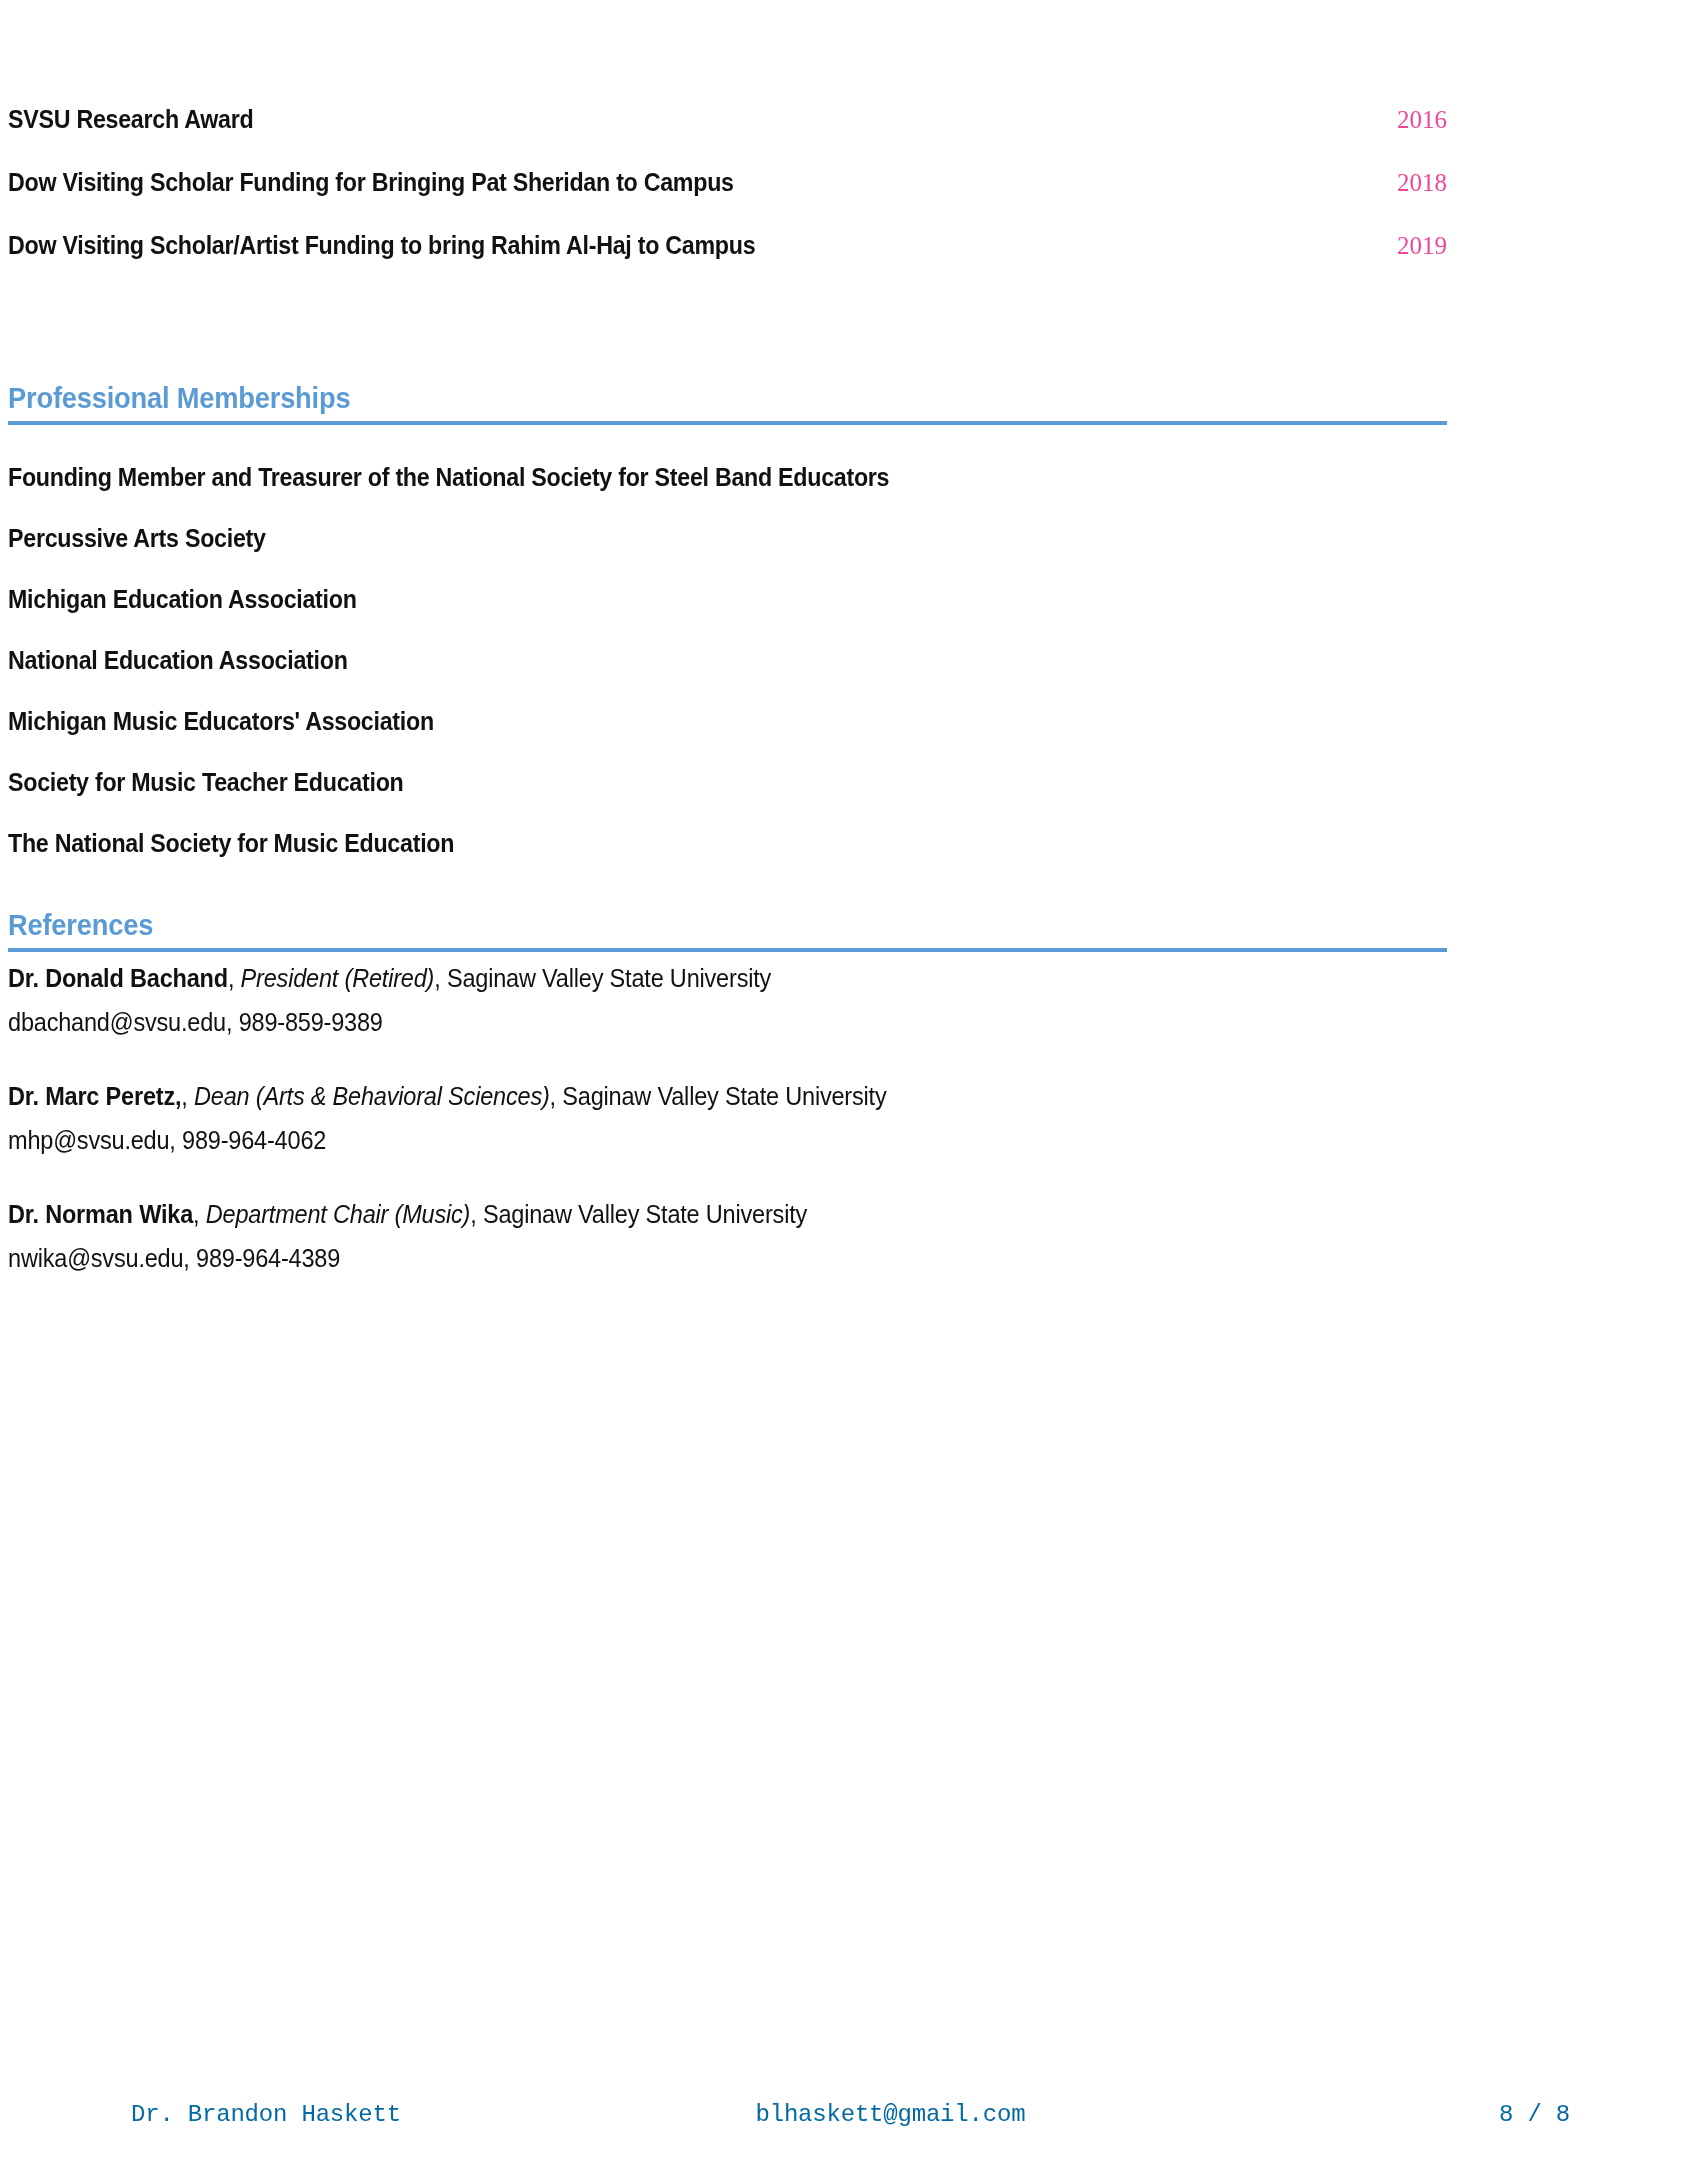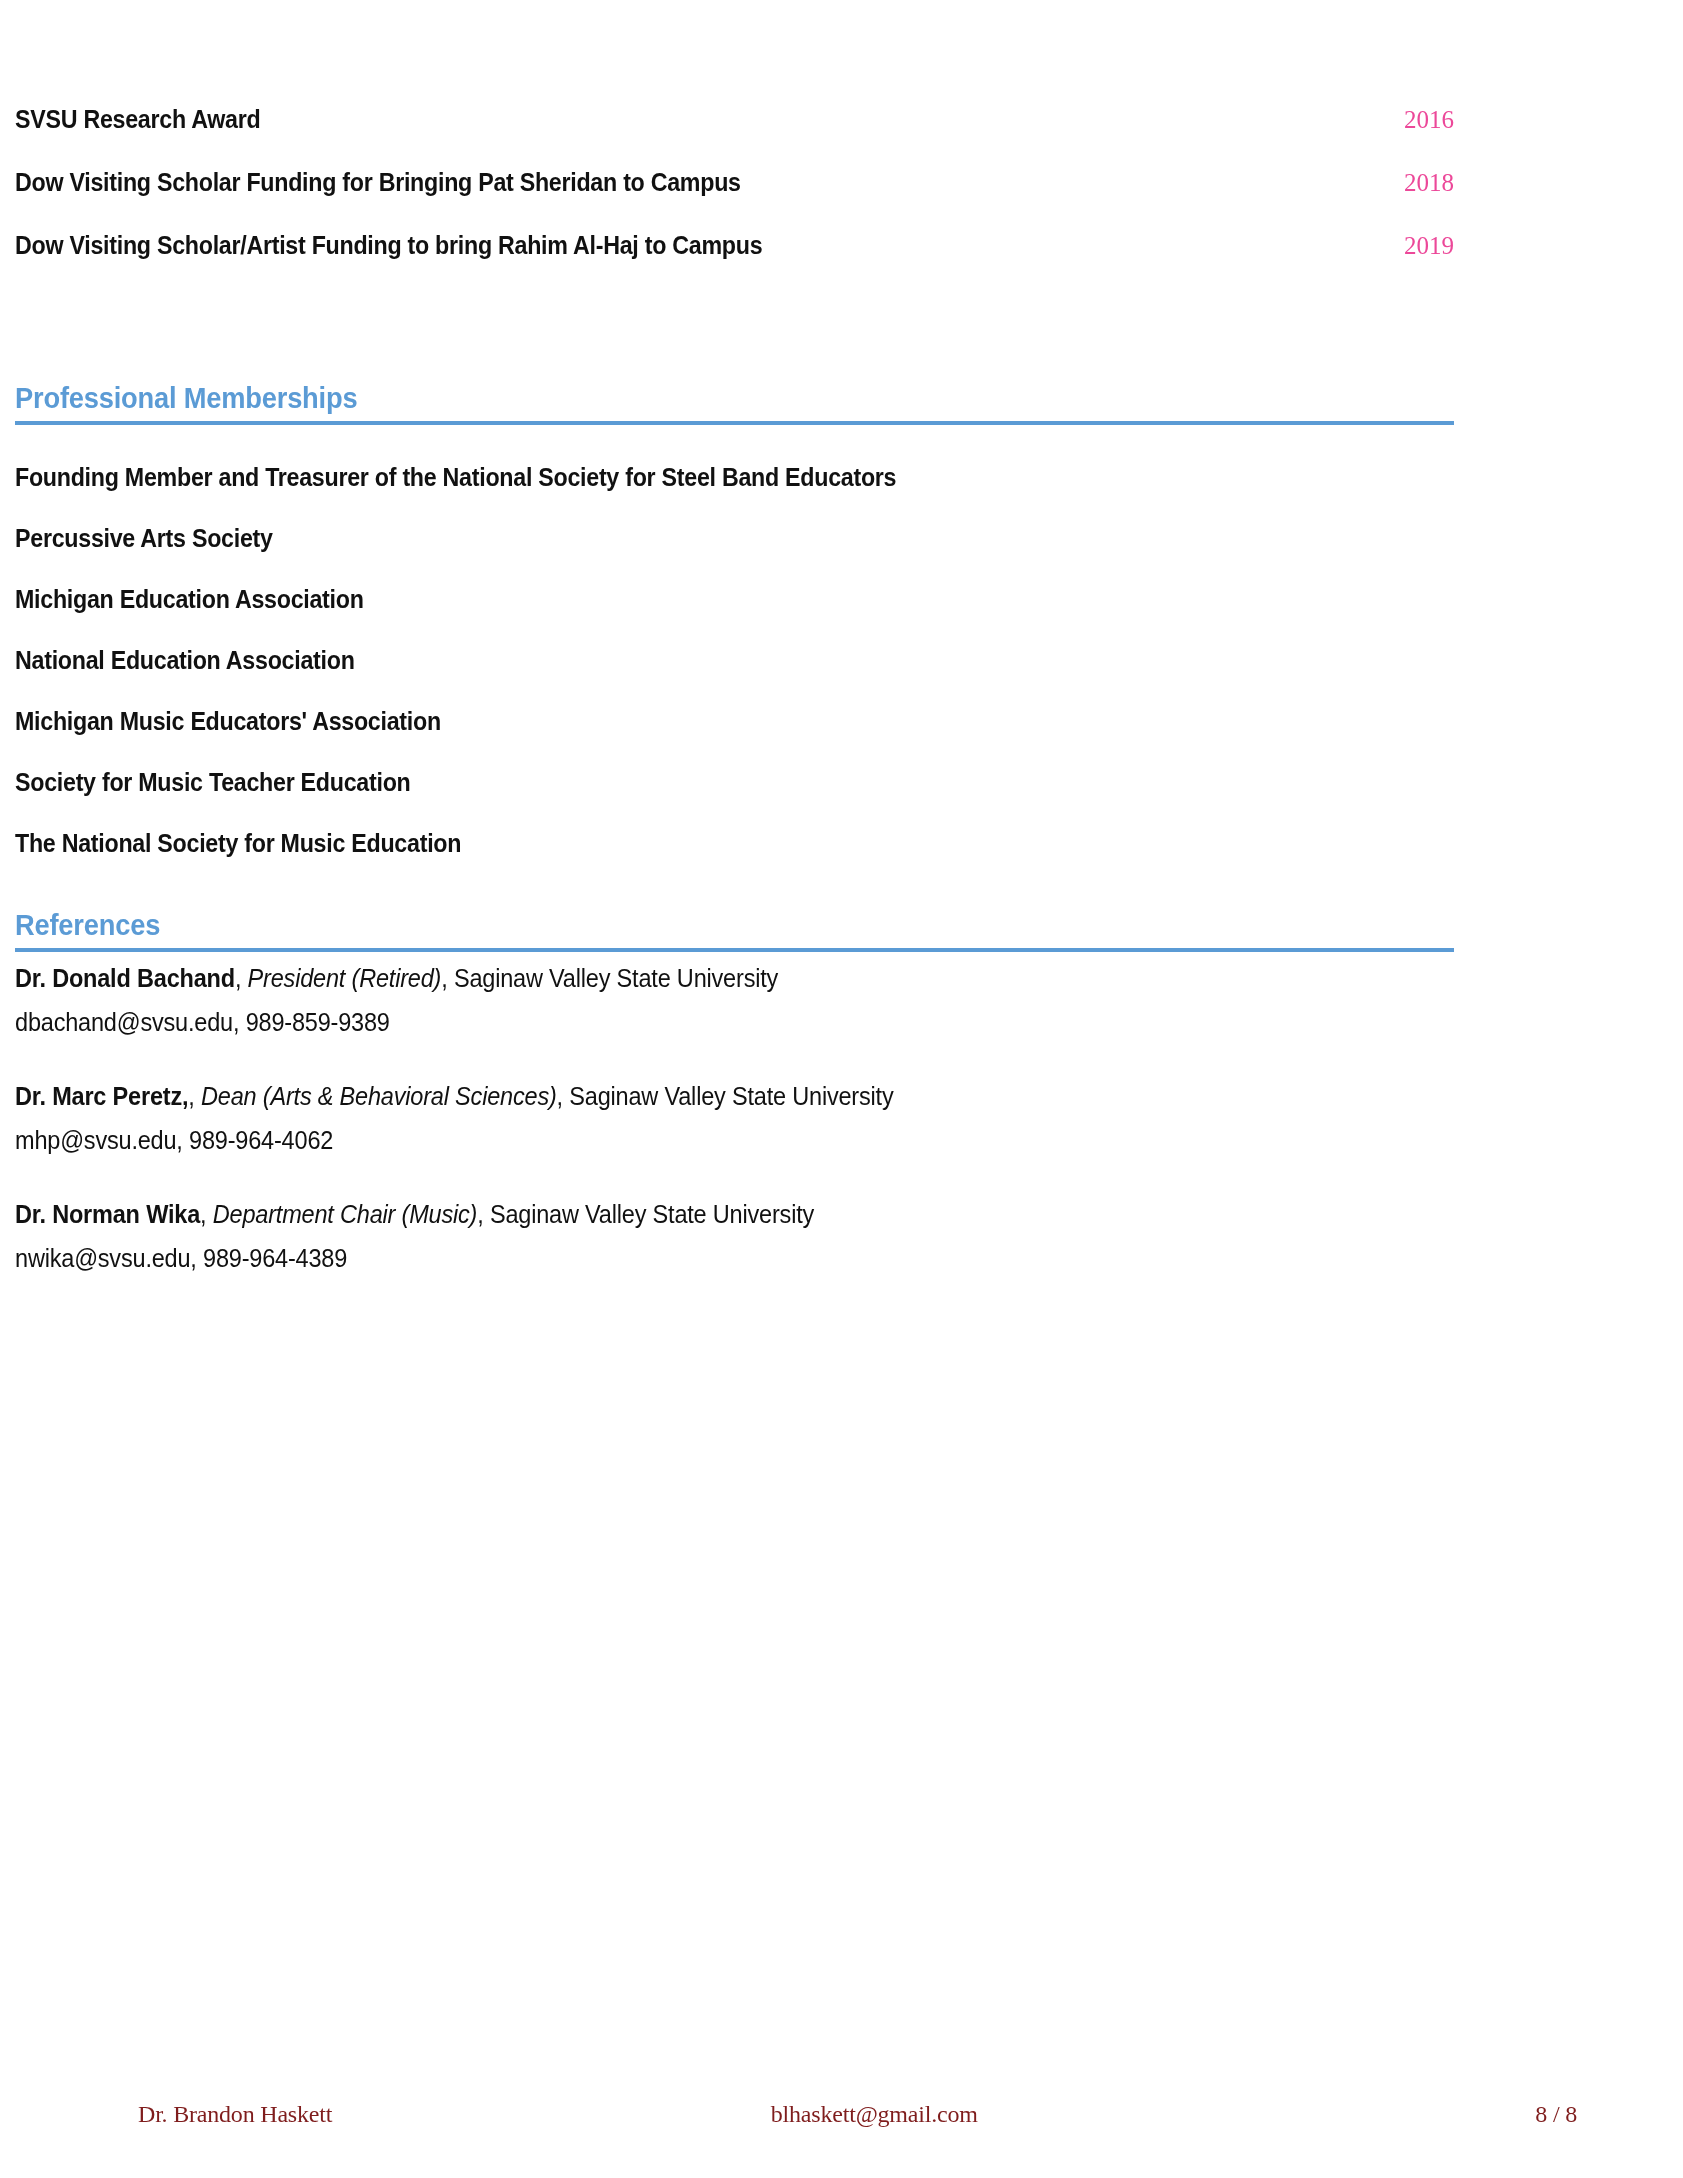--- a/index.html
+++ b/index.html
@@ -11,21 +11,21 @@
     height: 2178px;
     background: #ffffff;
     font-family: "Liberation Sans", "DejaVu Sans", sans-serif;
     color: #000000;
     position: relative;
     overflow: hidden;
   }
 
   .page {
     position: absolute;
-    left: 15px;
+    left: 8px;
     top: 0;
     width: 1591px;
     height: 2178px;
     background: #ffffff;
   }
 
   .content {
     position: absolute;
     left: 123px;
     top: 0;
@@ -143,23 +143,23 @@
 
   
   .footer {
     position: absolute;
     left: 123px;
     top: 2101px;
     width: 1439px;
     display: flex;
     align-items: baseline;
     justify-content: space-between;
-    font-family: Liberation Serif, serif;
+    font-family: Liberation Mono, monospace;
     font-size: 24px;
-    color: #7f1d1d;
+    color: #0369a1;
     letter-spacing: -0.2px;
   }
   .footer-left   { text-align: left;   flex: 0 0 auto; }
   .footer-center { text-align: center; flex: 1 1 auto; margin-left: -119px; }
   .footer-right  { text-align: left;  flex: 0 0 auto; }
 </style>
 </head>
 <body>
 
 <div class="page">

